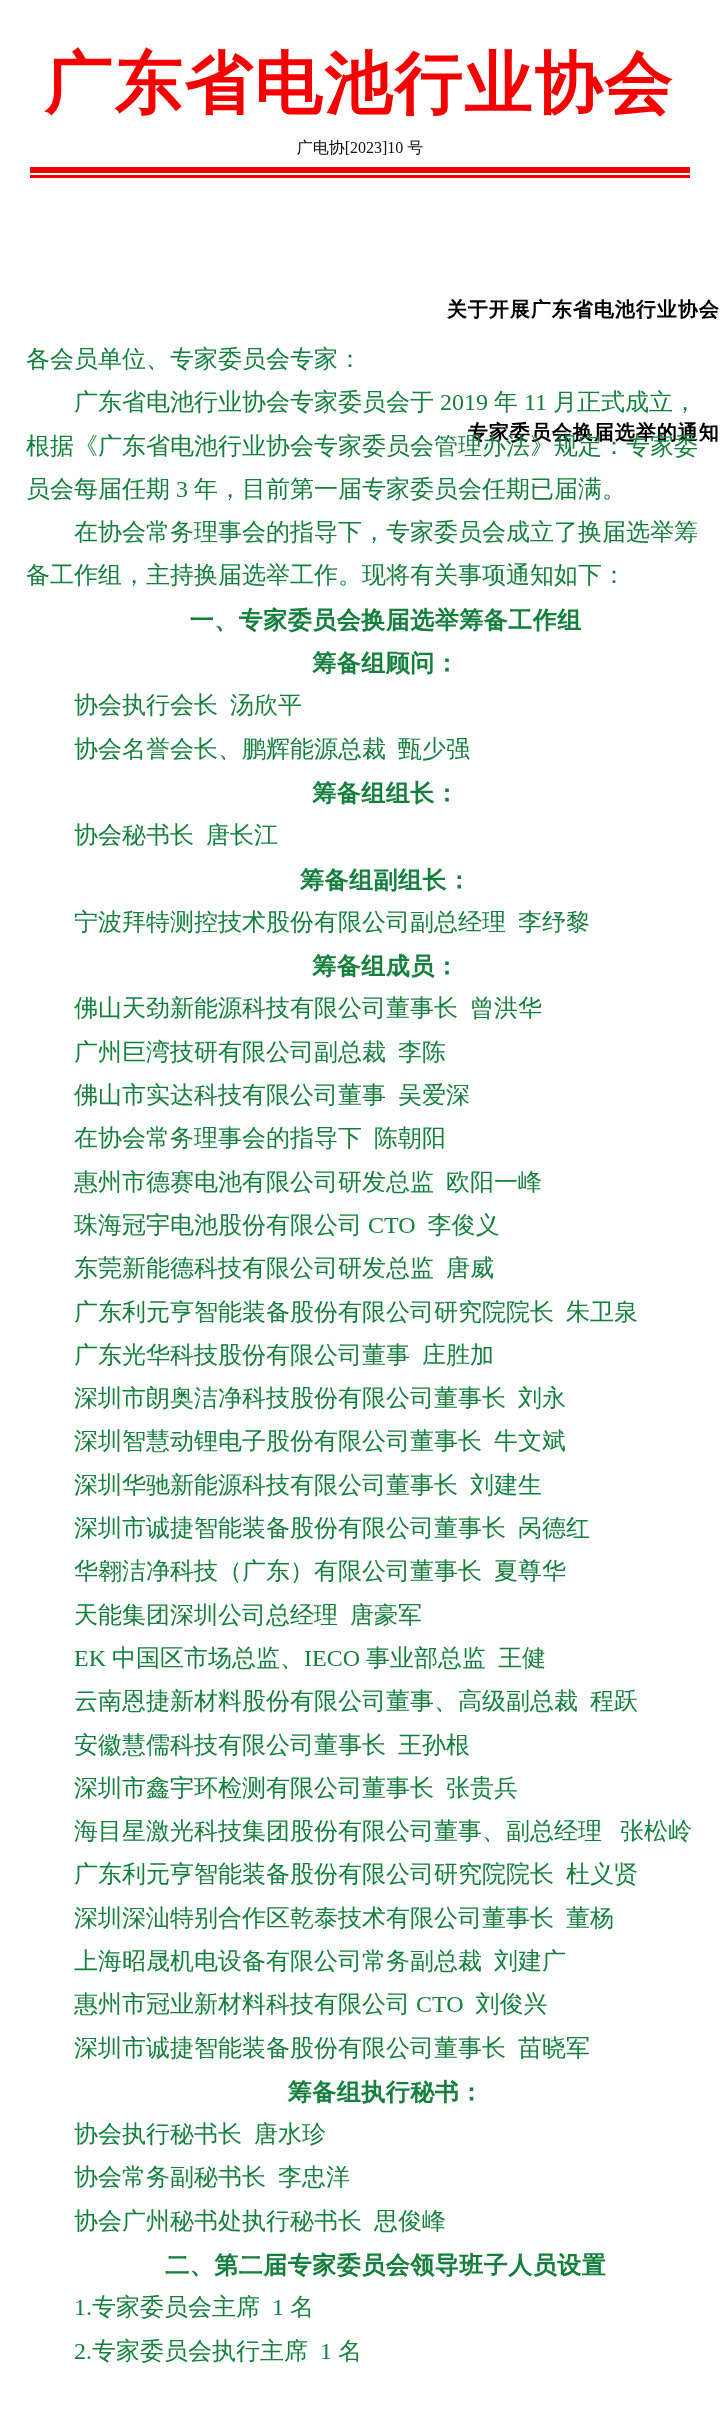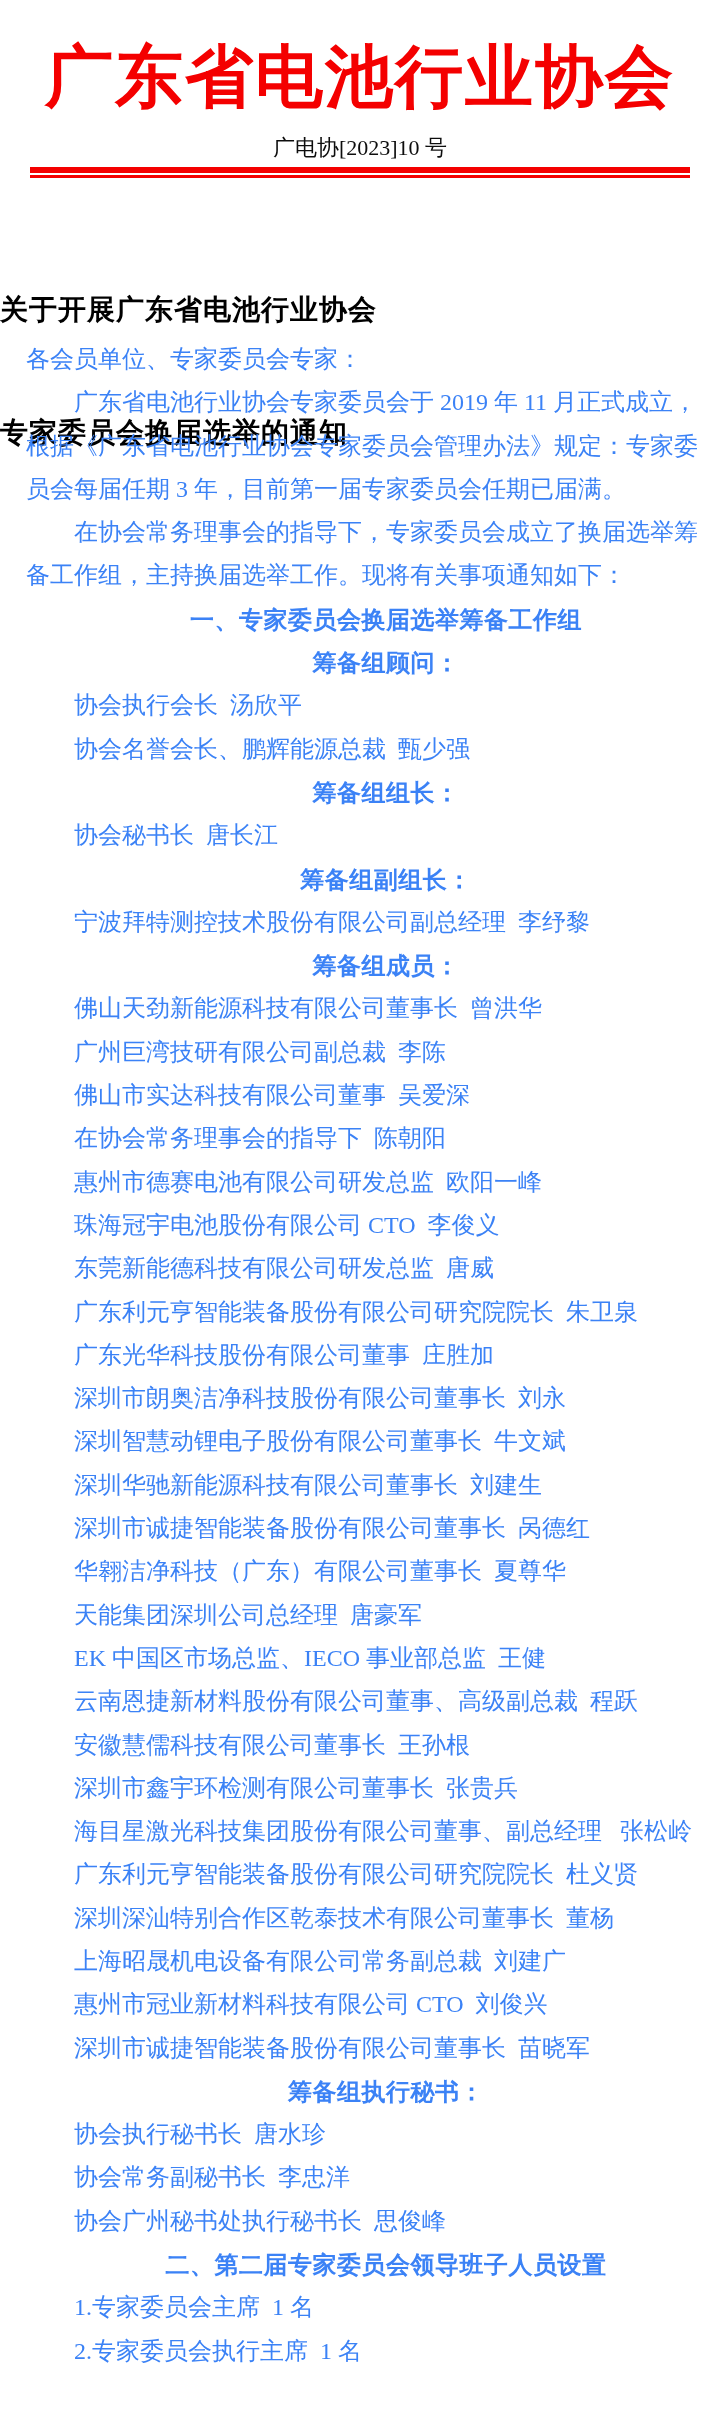--- a/index.html
+++ b/index.html
@@ -12,51 +12,51 @@
     color:#000000;
   }
   .org-title{
     position:absolute;top:46px;left:0;width:720px;
     margin:0;
     text-align:center;
     font-size:68px;line-height:72px;
     font-weight:bold;
     letter-spacing:2px;
     color:var(--accent,#f40000);
-    font-family:Liberation Mono, monospace;
+    font-family:Liberation Sans, sans-serif;
     white-space:pre;
   }
   .doc-number{
     position:absolute;top:134px;left:0;width:720px;
     text-align:center;
-    font-size:22px;line-height:28px;
+    font-size:16px;line-height:28px;
     color:#0d0d0d;
     white-space:pre;
   }
   .red-rule{
     position:absolute;top:167px;left:30px;width:660px;
     height:2px;
     border-top:6px solid var(--accent,#f40000);
     border-bottom:3px solid var(--accent,#f40000);
     background:#ffffff;
   }
   .doc-title{
     position:absolute;top:207px;left:0;width:720px;
-    text-align:left;
-    font-size:28px;line-height:41px;
+    text-align:right;
+    font-size:20px;line-height:41px;
     font-weight:bold;
     letter-spacing:1px;
     color:#000000;
     font-family:"Liberation Sans", sans-serif;
     white-space:pre;
   }
   .body-block{
     position:absolute;top:338px;left:26px;width:672px;
     font-size:24px;line-height:43.3px;
-    color:#3b82f6;
+    color:#15803d;
     font-family:"Liberation Serif", serif;
   }
   .line{white-space:pre;height:43.3px;overflow:visible;}
   .line.indent{padding-left:48px;}
   .line.heading{
     padding-left:48px;
     font-weight:bold;
     font-family:"Liberation Sans", sans-serif;
     letter-spacing:0.5px;
     text-align:center;

